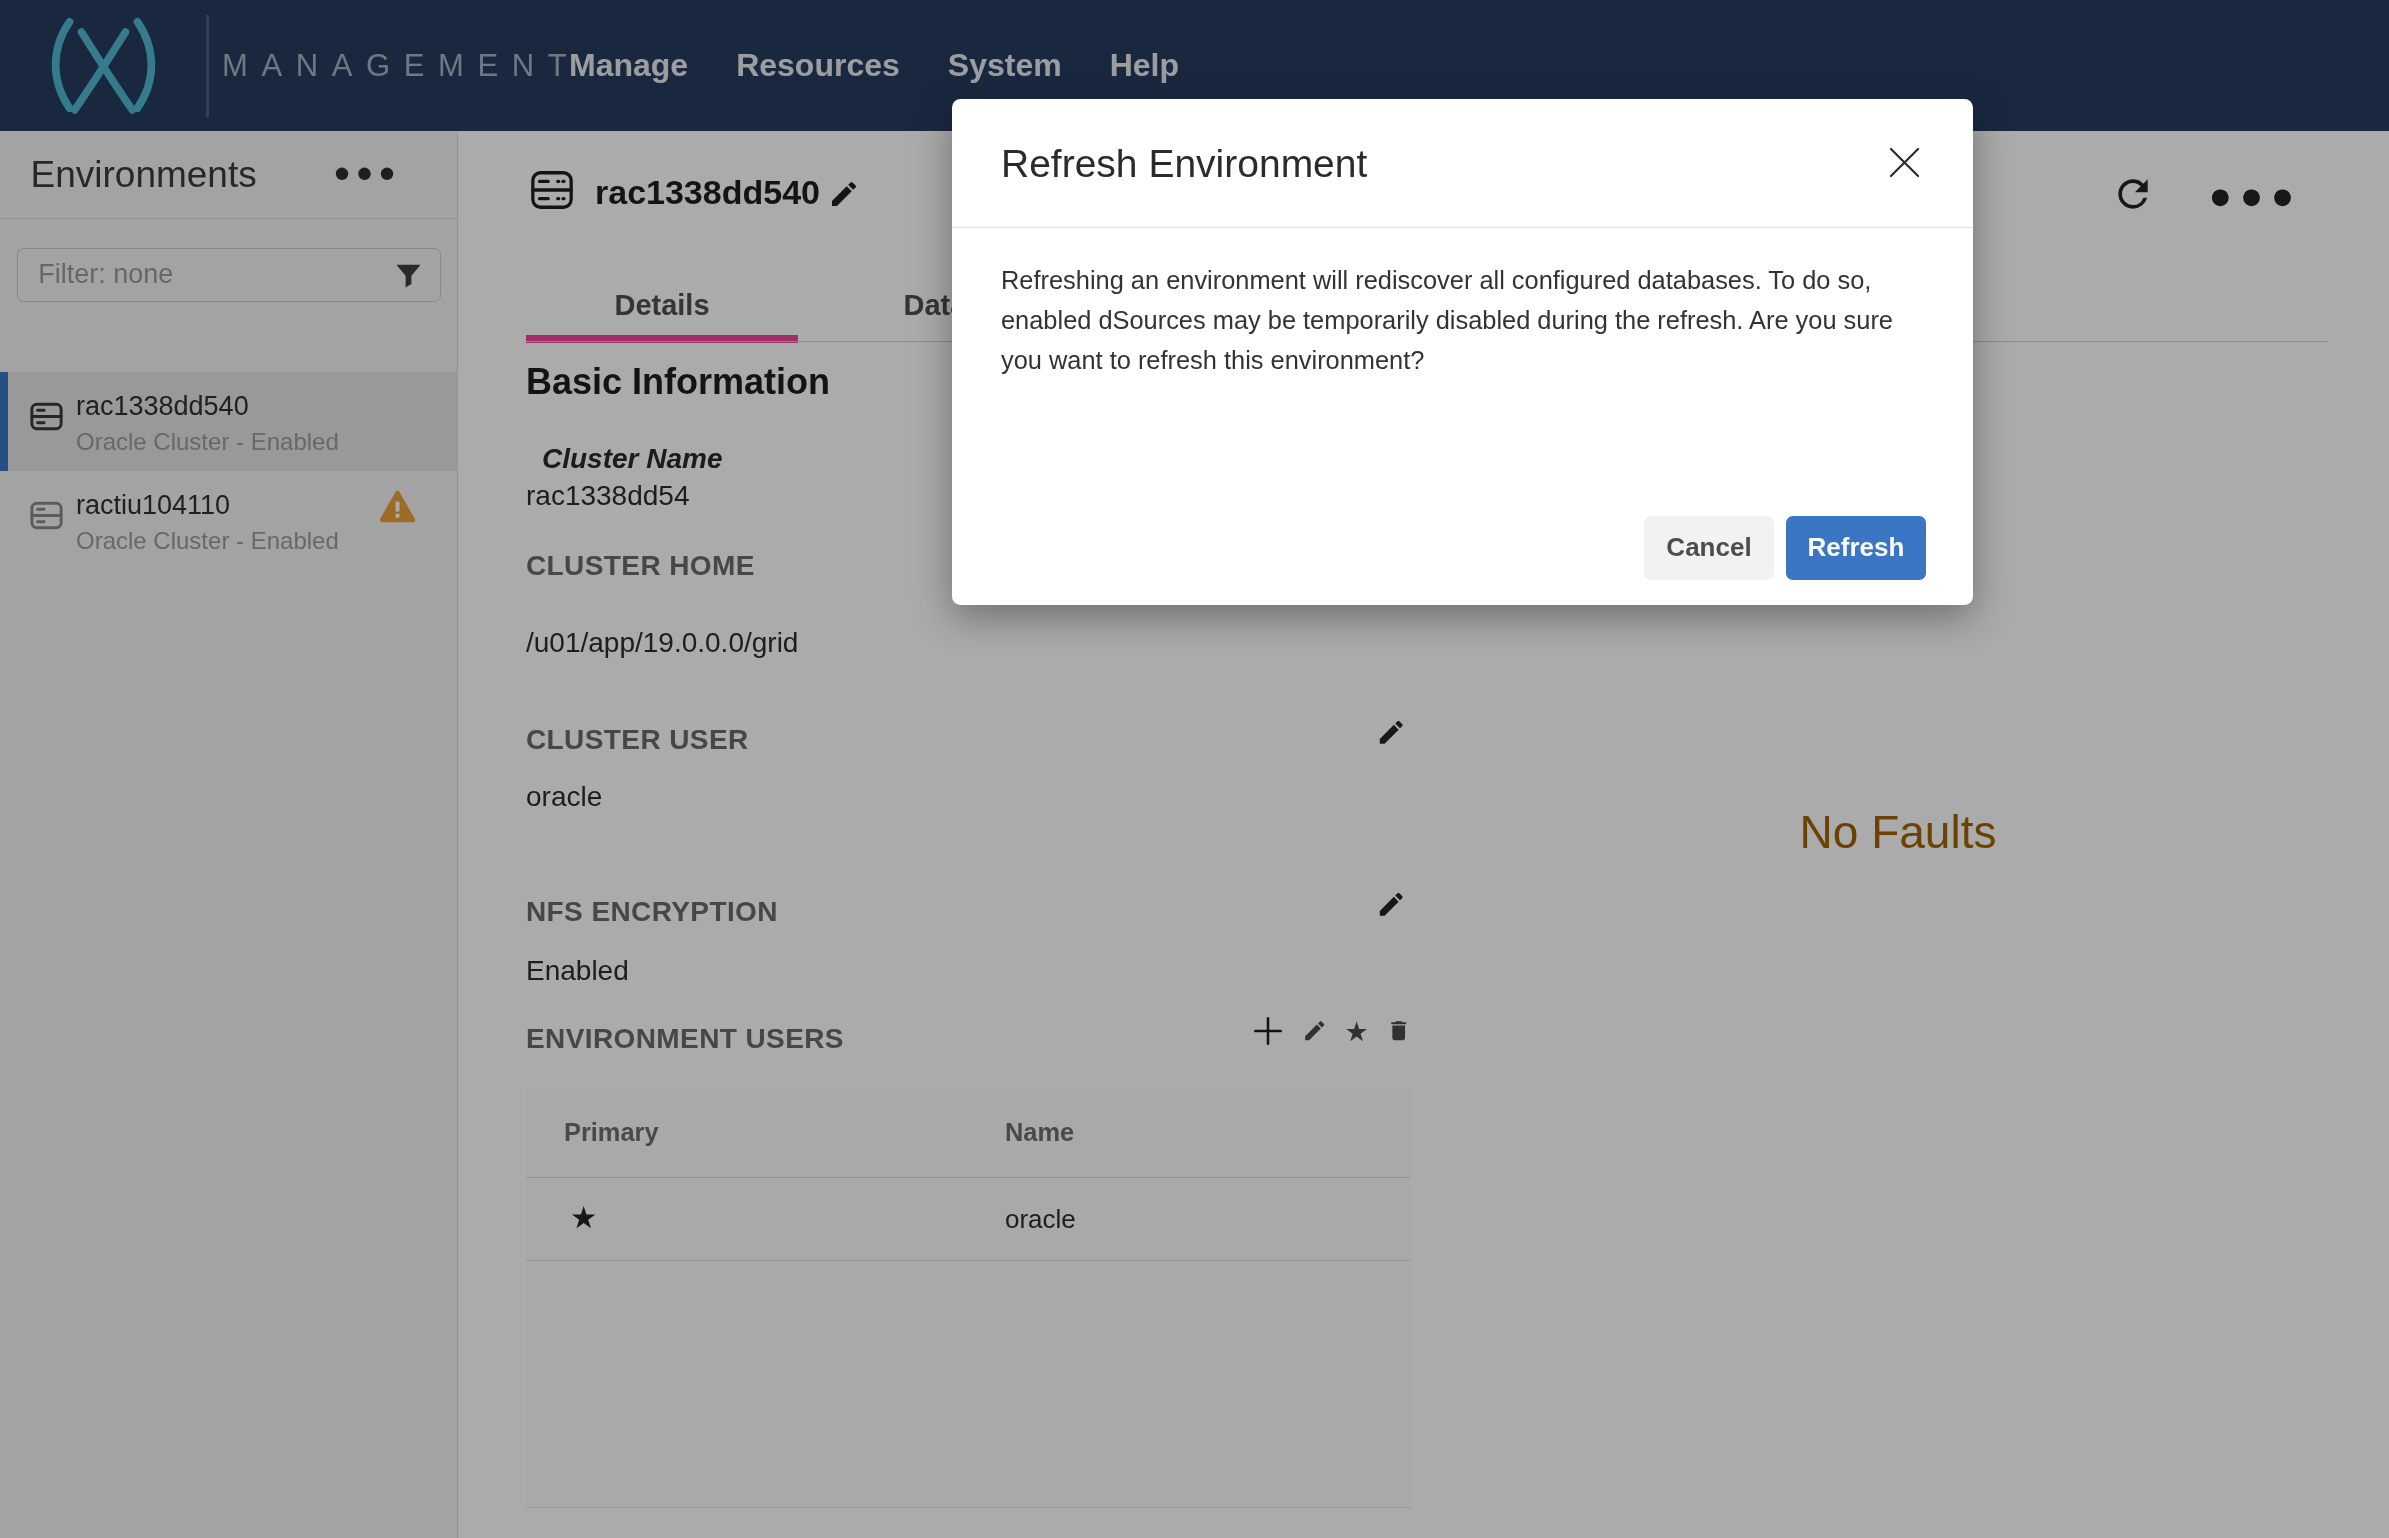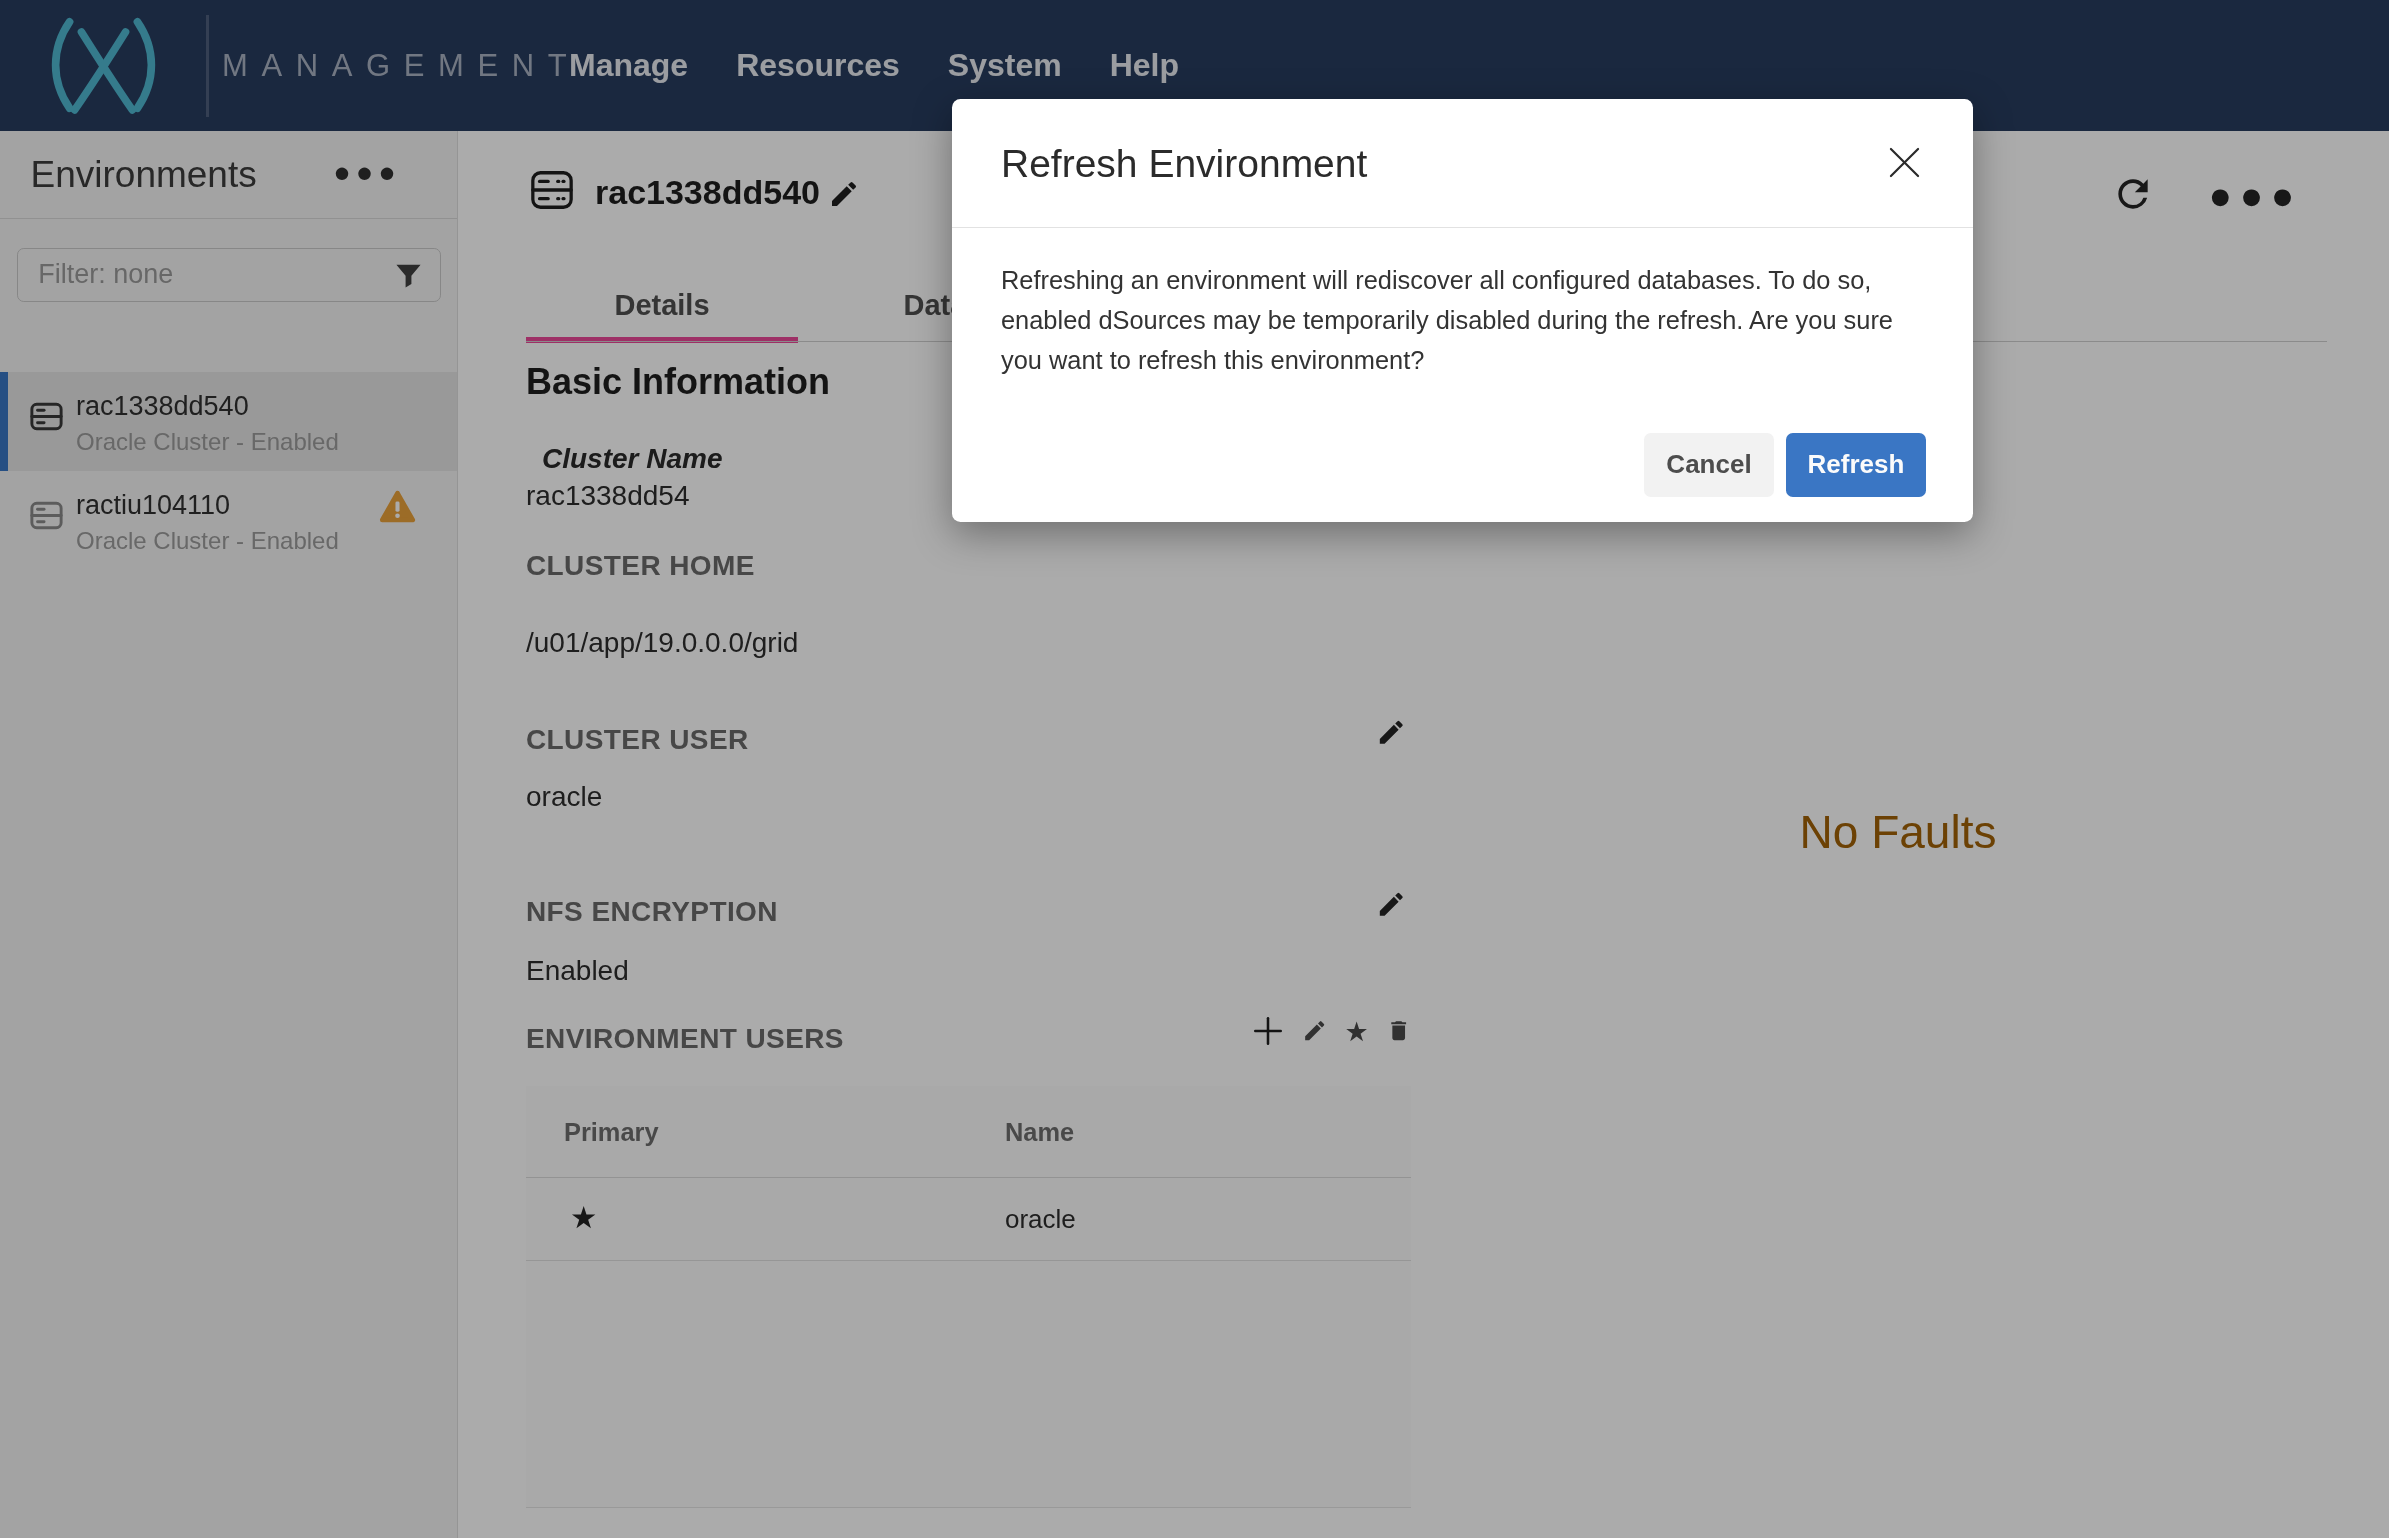--- a/index.html
+++ b/index.html
@@ -43,21 +43,21 @@
   
   .main { position:absolute; left:458px; top:131px; width:1932px; height:1407px; background:#FFFFFF; }
   .head-icon { position:absolute; left:71px; top:36px; }
   .head-title { position:absolute; left:137px; top:42px; font-size:34px; font-weight:700; color:#1F1F1F; }
   .head-pencil { position:absolute; left:370px; top:47px; cursor:pointer; }
   .head-actions { position:absolute; right:88px; top:41px; display:flex; align-items:center; gap:54px; }
   .big-ellipsis { font-size:39px; letter-spacing:7.6px; color:#242424; line-height:44px; cursor:pointer; }
   .tabs { position:absolute; left:68px; top:144px; display:flex; gap:42px; }
   .tab { width:272px; height:68px; line-height:61px; text-align:center;
          font-size:29px; font-weight:700; color:#4F4F4F; cursor:pointer; }
-  .tab.active { border-bottom:6px solid #ec4899; }
+  .tab.active { border-bottom:8px solid #ec4899; }
   .content-rule { position:absolute; left:68px; top:210px; width:1801px; border-top:1.7px solid #CFCFCF; }
 
   .h2 { position:absolute; left:68px; top:230px; font-size:36px; font-weight:700; color:#1F1F1F; }
   .fld-label { position:absolute; left:84px; font-size:28px; font-weight:700; color:#2A2A2A;font-style:italic; }
   .sec-label { position:absolute; left:68px; font-size:28px; font-weight:700; color:#6B6B6B; letter-spacing:0.4px; }
   .fld-value { position:absolute; left:68px; font-size:28px; color:#2E2E2E; }
   .row-pencil { position:absolute; left:918px; cursor:pointer; }
   .users-icons { position:absolute; left:809px; top:883px; width:144px; display:flex;
                  align-items:center; justify-content:flex-end; gap:17px; }
   .users-icons > * { cursor:pointer; }
@@ -71,21 +71,21 @@
   .t-h.c1 { left:38px; } .t-h.c2 { left:479px; }
   .t-row { position:relative; height:83px; border-bottom:1.7px solid #E0E0E0; }
   .t-star { position:absolute; left:44px; top:22px; font-size:30.5px; color:#232323; line-height:34px; }
   .t-cell { position:absolute; left:479px; top:0; height:83px; line-height:83px; font-size:26px; color:#2E2E2E; }
 
   .no-faults { position:absolute; left:1186px; top:674px; width:508px; text-align:center;
                font-size:46px; color:#a16207; }
 
   
   .overlay { position:absolute; inset:0; background:rgba(0,0,0,0.33); z-index:50; }
-  .modal { position:absolute; left:952px; top:99px; width:1021px; height:423px; background:#FFFFFF;
+  .modal { position:absolute; left:952px; top:99px; width:1021px; height:506px; background:#FFFFFF;
            border-radius:8.5px; box-shadow:0 12px 38px rgba(0,0,0,0.35); z-index:60; }
   .modal-head { position:relative; height:129px; border-bottom:1.7px solid #E2E2E2; }
   .modal-title { position:absolute; left:49px; top:0; height:129px; line-height:129px;
                  font-size:39px; color:#2B2B2B; font-weight:400; }
   .modal-close { position:absolute; right:49px; top:44px; cursor:pointer; }
   .modal-body { padding:32px 51px 0 49px; font-size:25.4px; line-height:40px; color:#333333; }
   .modal-foot { position:absolute; right:47px; bottom:25.4px; display:flex; gap:12px; }
   .btn { height:64px; border:none; border-radius:6.8px; font-family:"Liberation Sans", sans-serif;
          font-size:26px; font-weight:700; cursor:pointer; }
   .btn-cancel { width:130px; background:#F2F2F2; color:#4D4D4D; }

